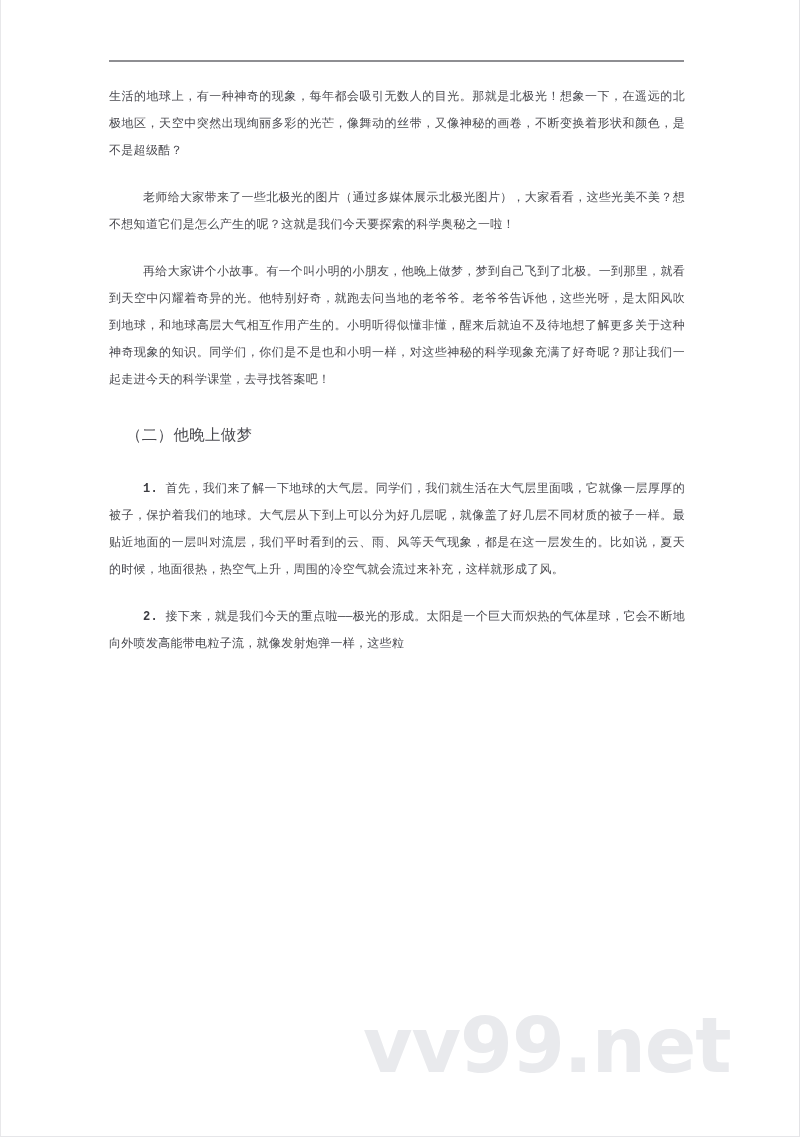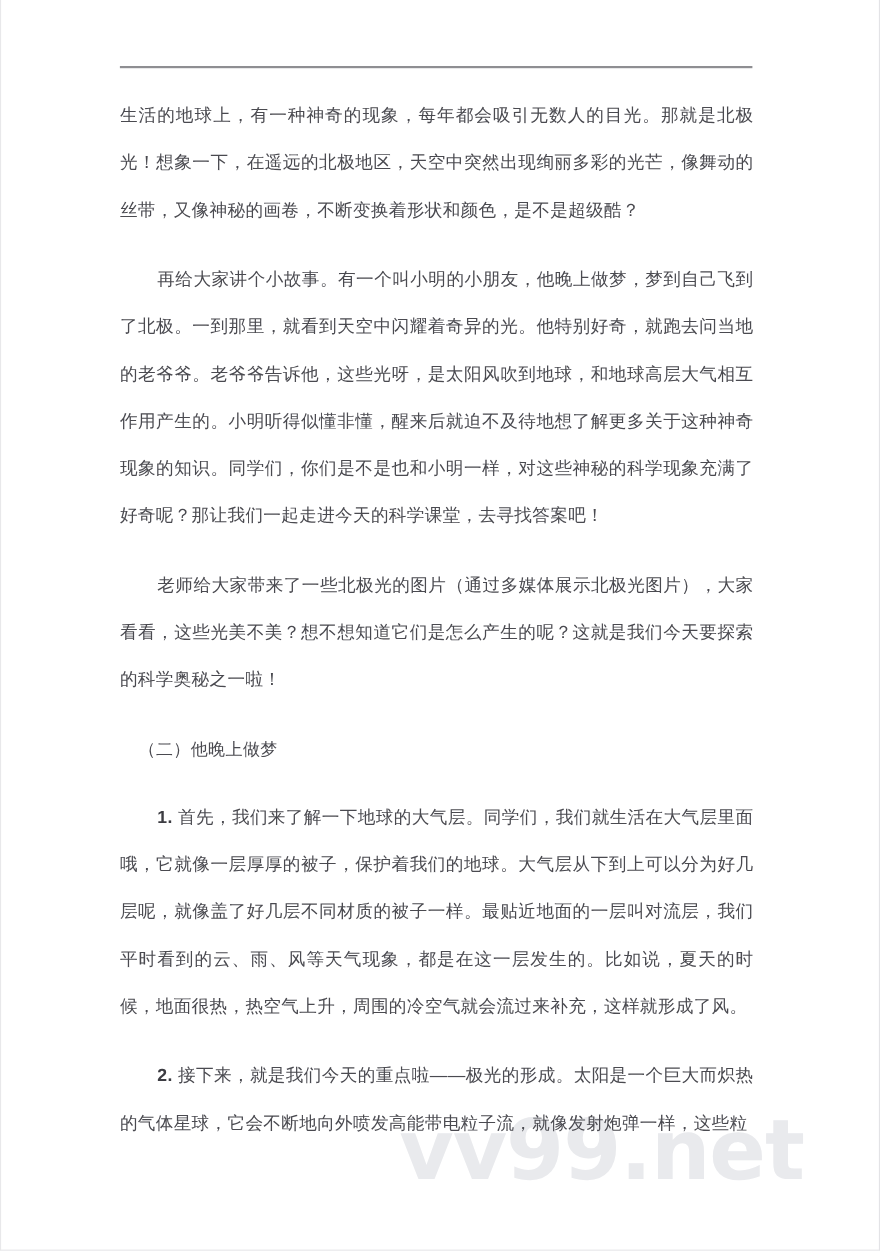--- a/index.html
+++ b/index.html
@@ -55,23 +55,23 @@
 
   .header-rule {
     width: 575px;
     height: 0;
     border-top: 2px solid #8e8e92;
     margin: 0 0 22px 0;
   }
 
   p.para {
     margin: 0 0 20px 0;
-    font-family: Liberation Sans, sans-serif;
-    font-size: 16px;
-    line-height: 43px;
+    font-family: Liberation Mono, monospace;
+    font-size: 12px;
+    line-height: 27px;
     color: #4a4a50;
     text-align: justify;
     text-justify: inter-character;
     letter-spacing: 0.3px;
     word-break: break-all;
   }
   p.para.indent {
     text-indent: 34px;
   }
   p.para.last {
@@ -109,23 +109,23 @@
 <div id="page">
 
   <div id="watermark">vv99.net</div>
 
   <div id="content">
 
     <div class="header-rule"></div>
 
     <p class="para last-of-first">生活的地球上，有一种神奇的现象，每年都会吸引无数人的目光。那就是北极光！想象一下，在遥远的北极地区，天空中突然出现绚丽多彩的光芒，像舞动的丝带，又像神秘的画卷，不断变换着形状和颜色，是不是超级酷？</p>
 
+    <p class="para indent">老师给大家带来了一些北极光的图片（通过多媒体展示北极光图片），大家看看，这些光美不美？想不想知道它们是怎么产生的呢？这就是我们今天要探索的科学奥秘之一啦！</p>
+
     <p class="para indent">再给大家讲个小故事。有一个叫小明的小朋友，他晚上做梦，梦到自己飞到了北极。一到那里，就看到天空中闪耀着奇异的光。他特别好奇，就跑去问当地的老爷爷。老爷爷告诉他，这些光呀，是太阳风吹到地球，和地球高层大气相互作用产生的。小明听得似懂非懂，醒来后就迫不及待地想了解更多关于这种神奇现象的知识。同学们，你们是不是也和小明一样，对这些神秘的科学现象充满了好奇呢？那让我们一起走进今天的科学课堂，去寻找答案吧！</p>
-
-    <p class="para indent">老师给大家带来了一些北极光的图片（通过多媒体展示北极光图片），大家看看，这些光美不美？想不想知道它们是怎么产生的呢？这就是我们今天要探索的科学奥秘之一啦！</p>
 
     <p class="heading">（二）他晚上做梦</p>
 
     <p class="para indent"><span class="num">1. </span><span>首先，我们来了解一下地球的大气层。同学们，我们就生活在大气层里面哦，它就像一层厚厚的被子，保护着我们的地球。大气层从下到上可以分为好几层呢，就像盖了好几层不同材质的被子一样。最贴近地面的一层叫对流层，我们平时看到的云、雨、风等天气现象，都是在这一层发生的。比如说，夏天的时候，地面很热，热空气上升，周围的冷空气就会流过来补充，这样就形成了风。</span></p>
 
 
     <p class="para indent last"><span class="num">2. </span><span>接下来，就是我们今天的重点啦——极光的形成。太阳是一个巨大而炽热的气体星球，它会不断地向外喷发高能带电粒子流，就像发射炮弹一样，这些粒</span></p>
 
   </div>
 </div>

